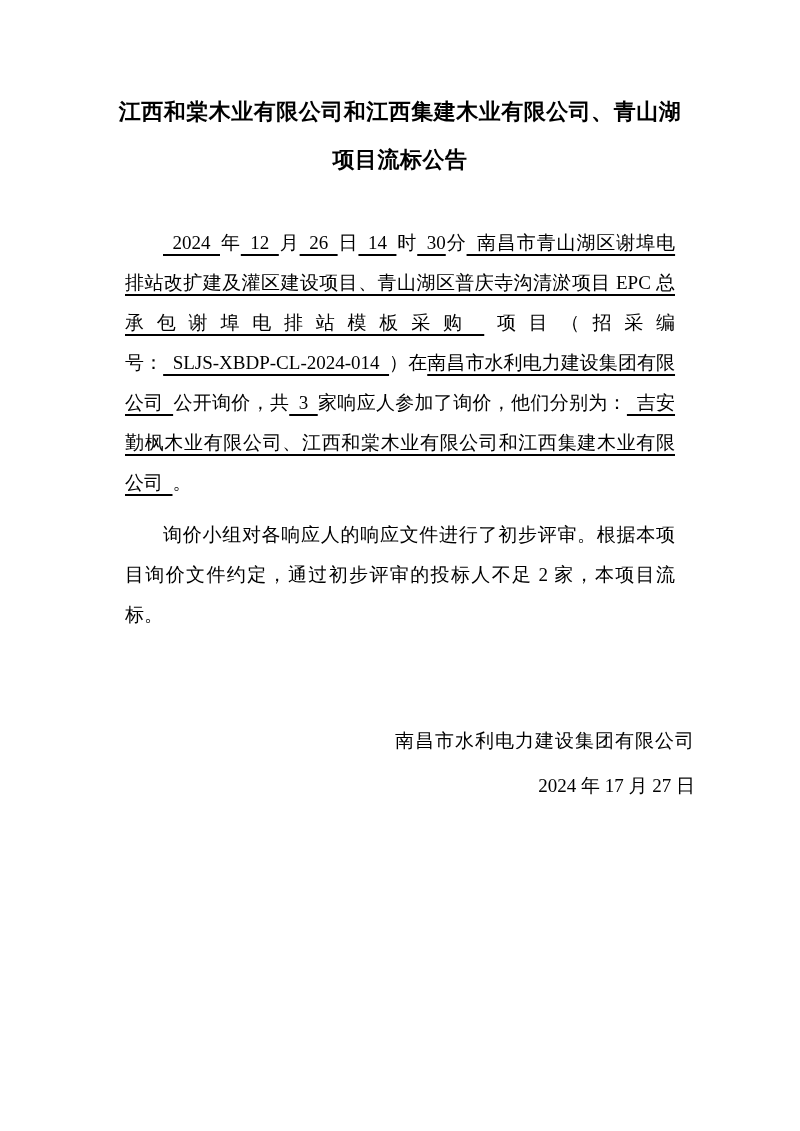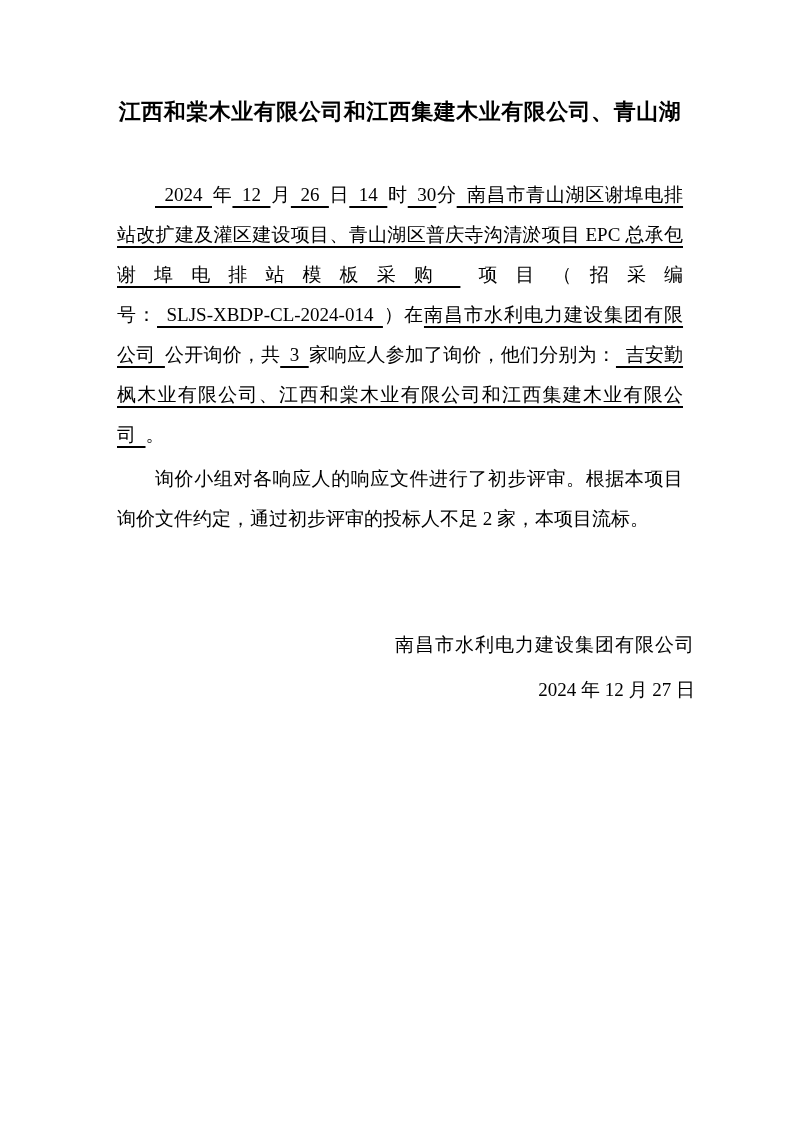--- a/index.html
+++ b/index.html
@@ -22,21 +22,21 @@
   .doc-title {
     margin: 0;
     font-size: 22px;
     font-weight: 700;
     line-height: 48px;
     text-align: center;
     letter-spacing: 0.5px;
   }
   .title-line { display: block; }
   .body-para {
-    margin: 4px;
+    margin: 12px;
     font-size: 19px;
     line-height: 40px;
     text-align: justify;
     text-indent: 38px;
   }
   .para-1 { margin-top: 39px; }
   .para-2 { margin-top: 4px; }
   .body-para span.u {
     text-decoration: underline;
     text-decoration-thickness: 1.5px;
@@ -53,24 +53,25 @@
   .sig-company { letter-spacing: 1px; }
   .sig-date { margin-top: 5px; }
 </style>
 </head>
 <body style="background: rgb(255, 255, 255);">
 
 <div class="page" style="background: rgb(255, 255, 255); color: rgb(0, 0, 0);">
 
   <h1 class="doc-title">
     <span class="title-line">江西和棠木业有限公司和江西集建木业有限公司、青山湖</span>
+    <span class="title-line">项目流标公告</span>
   </h1>
 
   <p class="body-para para-1"><span class="u"> 2024 </span><span class="">年</span><span class="u"> 12 </span><span class="">月</span><span class="u"> 26 </span><span class="">日</span><span class="u"> 14 </span><span class="">时</span><span class="u"> 30</span><span class="">分</span><span class="u"> 南昌市青山湖区谢埠电排站改扩建及灌区建设项目、青山湖区普庆寺沟清淤项目 EPC 总承包谢埠电排站模板采购 </span><span class="">项目（招采编号：</span><span class="u nw"> SLJS-XBDP-CL-2024-014 </span><span class="">）在</span><span class="u">南昌市水利电力建设集团有限公司 </span><span class="">公开询价，共</span><span class="u"> 3 </span><span class="">家响应人参加了询价，他们分别为：</span><span class="u"> 吉安勤枫木业有限公司、江西和棠木业有限公司和江西集建木业有限公司 </span><span class="">。</span></p>
 
   <p class="body-para para-2"><span class="">询价小组对各响应人的响应文件进行了初步评审。根据本项目询价文件约定，通过初步评审的投标人不足 2 家，本项目流标。</span></p>
 
   <div class="signature">
     <div class="sig-company">南昌市水利电力建设集团有限公司</div>
-    <div class="sig-date">2024 年 12 月 27 日</div>
+    <div class="sig-date">2024 年 17 月 27 日</div>
   </div>
 
 </div>
 
 </body></html>

